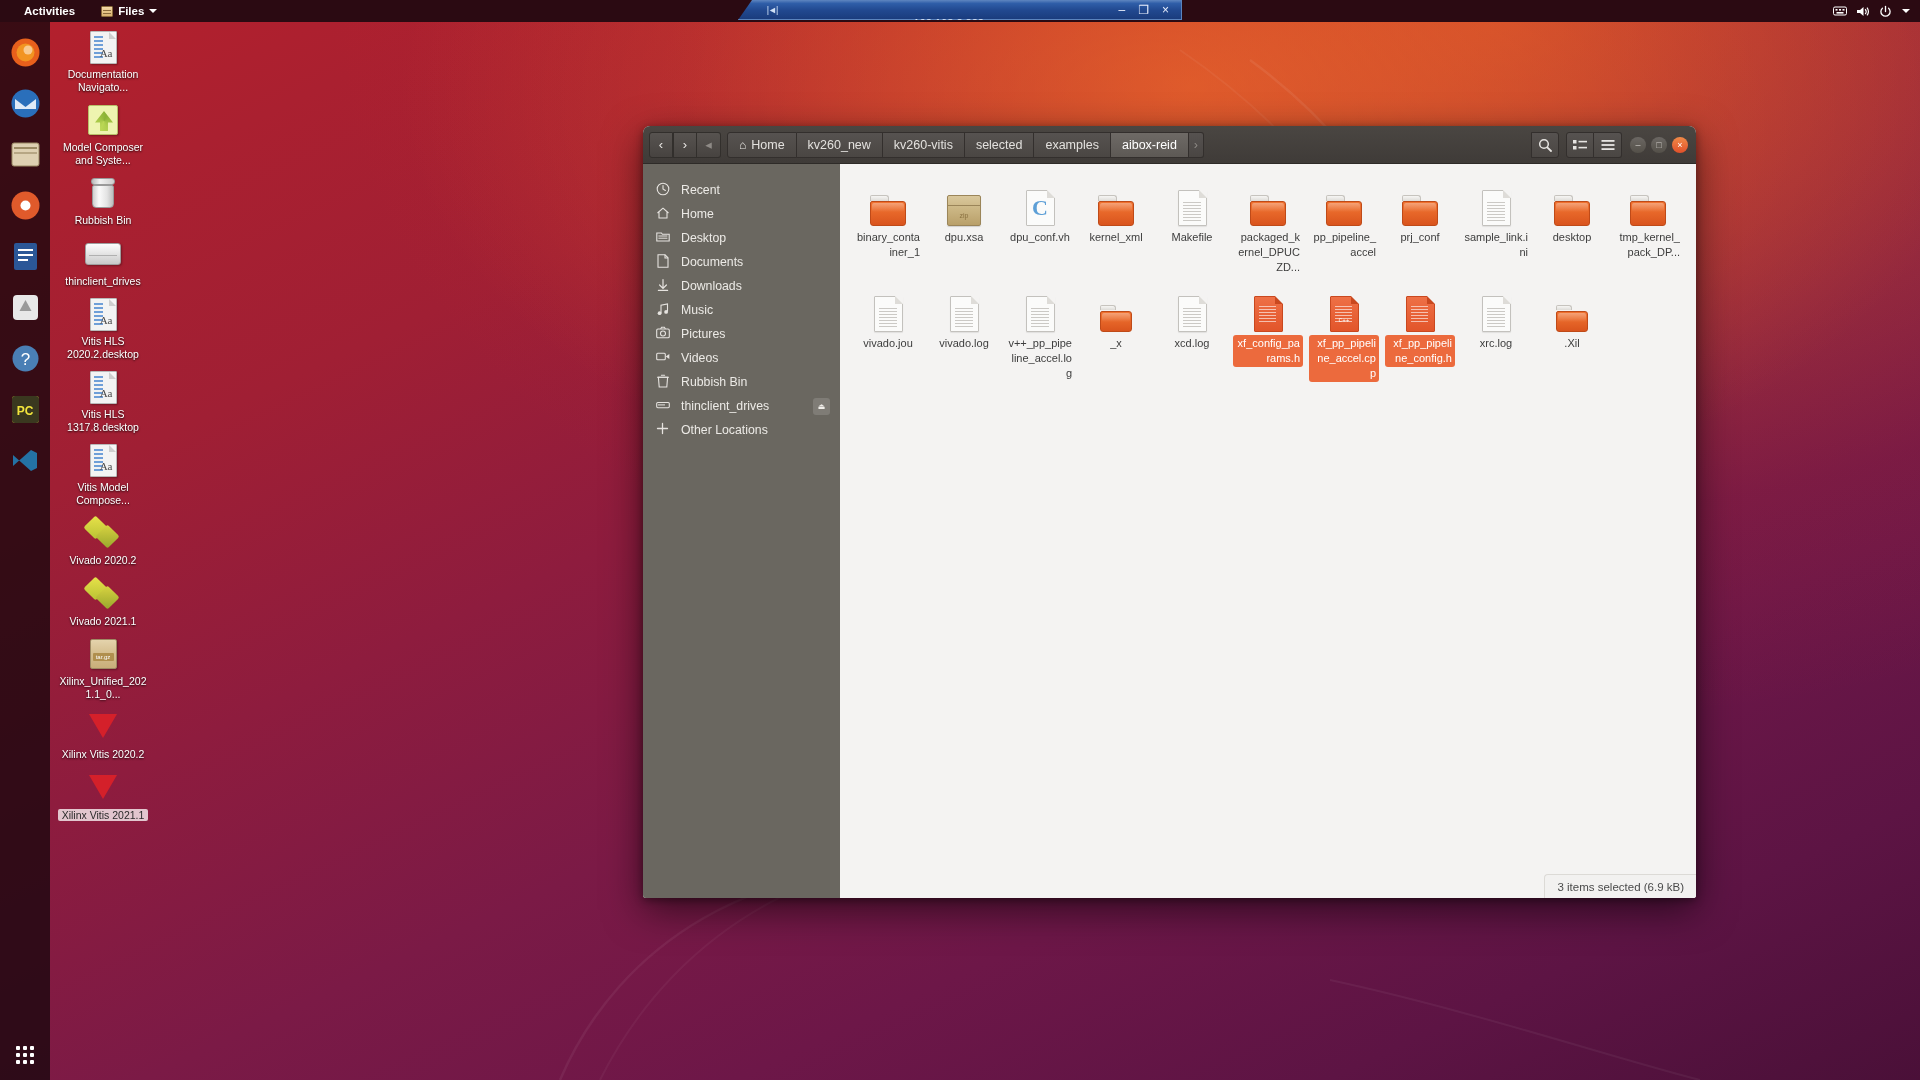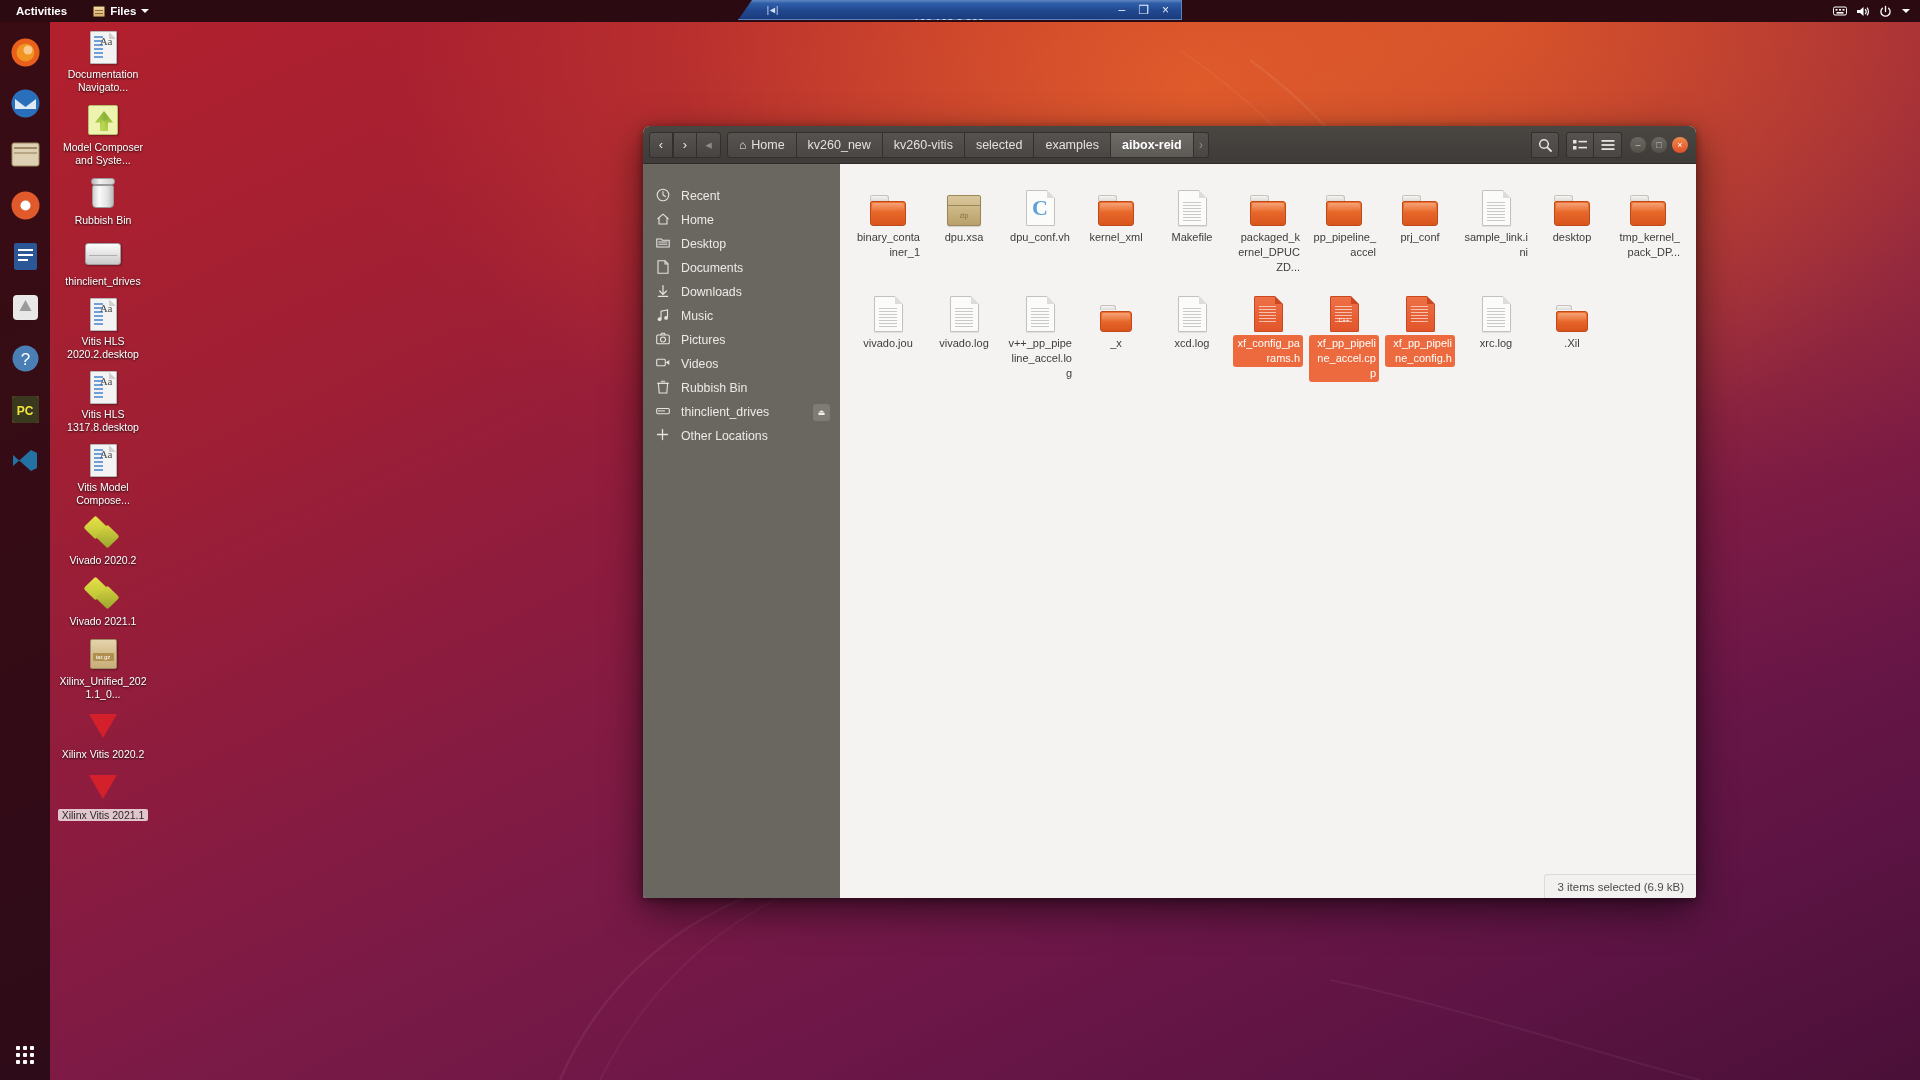--- a/index.html
+++ b/index.html
@@ -22,21 +22,21 @@
   #wallpaper-arcs{ position:absolute; inset:0; }
 
   
   #top-panel{
     position:absolute; top:0; left:0; right:0; height:22px;
     background:#2b0a12;
     display:flex; align-items:center;
     color:#ffffff; font-size:11.5px; font-weight:bold;
     z-index:60;
   }
-  #top-panel .tp-left{ display:flex; align-items:center; gap:14px; padding-left:10px;text-align:right;}
+  #top-panel .tp-left{ display:flex; align-items:center; gap:14px; padding-left:18px;text-align:right;}
   .tp-item{ display:flex; align-items:center; gap:5px; padding:2px 6px; border-radius:3px; }
   .files-ico{
     width:12px;height:11px;border-radius:1px;
     background:linear-gradient(180deg,#f3d9a9 0%,#e8c98e 40%,#d9b271 100%);
     border:1px solid #8a6a3a; position:relative;
   }
   .files-ico:after{content:"";position:absolute;left:1px;right:1px;top:3px;height:1px;background:#8a6a3a;box-shadow:0 3px 0 #8a6a3a;}
   .caret-d{ width:0;height:0;border-left:4px solid transparent;border-right:4px solid transparent;border-top:4px solid #fff; }
   #top-panel .tp-right{ margin-left:auto; display:flex; align-items:center; gap:9px; padding-right:10px; }
   .tp-ic{ width:14px;height:13px; position:relative; }
@@ -75,21 +75,21 @@
     color:#ffffff; font-size:10.5px; line-height:12.5px;
     text-shadow:0 1px 2px rgba(0,0,0,.85);
     word-wrap:break-word; margin-top:2px;
   }
   .dicon.selected .lbl{ background:rgba(255,255,255,0.75); color:#2a2a2a; text-shadow:none; border-radius:2px; }
 
   
   .ic-doc{ width:27px;height:33px; background:#f3f3f3; border:1px solid #b9b9b9; border-radius:1px; position:relative;
            box-shadow:1px 1px 2px rgba(0,0,0,.3);}
   .ic-doc:before{content:"";position:absolute;right:0;top:0;border-width:0 7px 7px 0;border-style:solid;border-color:#cfcfcf #f7f7f7;}
-  .ic-doc .aa{position:absolute;right:3px;bottom:16px;font-size:11px;color:#4a4a4a;font-family:"Liberation Serif",serif;}
+  .ic-doc .aa{position:absolute;right:3px;bottom:4px;font-size:11px;color:#4a4a4a;font-family:"Liberation Serif",serif;}
   .ic-doc .bars{position:absolute;left:3px;top:4px;width:9px;height:24px;
     background:repeating-linear-gradient(180deg,#6f9fd8 0 2px,transparent 2px 4px);}
   
   .ic-green{ width:30px;height:30px;background:#eef4b0;border:1px solid #b9c069;border-radius:2px;position:relative;
              box-shadow:1px 1px 2px rgba(0,0,0,.3);}
   .ic-green:after{content:"";position:absolute;left:6px;top:5px;width:18px;height:20px;
     background:conic-gradient(from 20deg,#7faa28,#b5d44a,#7faa28);
     clip-path:polygon(50% 0,100% 58%,72% 58%,72% 100%,28% 100%,28% 58%,0 58%); opacity:.9;}
   
   .ic-bin{ width:24px;height:30px;position:relative; }
@@ -140,21 +140,21 @@
   .nav-btn.last{ border-radius:0 3px 3px 0; border-left:none; color:#8e8a86; }
 
   #breadcrumb{ display:flex; align-items:center; margin-left:6px; }
   .crumb{
     height:26px; display:flex; align-items:center; gap:5px; padding:0 11px;
     background:linear-gradient(180deg,#565250,#4a4643);
     border:1px solid #332f2d; border-left:none;
     color:#e3e1de; font-size:12.5px; cursor:pointer; white-space:nowrap;
   }
   .crumb:first-child{ border-left:1px solid #332f2d; border-radius:3px 0 0 3px; }
-  .crumb.active{ background:linear-gradient(180deg,#6e6a66,#5d5955); color:#ffffff; font-weight:bold; }
+  .crumb.active{ background:linear-gradient(180deg,#6e6a66,#5d5955); color:#ffffff; font-weight:normal; }
   .crumb.arrow{ padding:0 5px; color:#8e8a86; border-radius:0 3px 3px 0; }
   .home-glyph{ font-size:12px; }
 
   #hb-right{ margin-left:auto; display:flex; align-items:center; gap:0; }
   .hb-btn{
     width:28px;height:26px;display:flex;align-items:center;justify-content:center;
     background:linear-gradient(180deg,#565250,#4a4643); border:1px solid #332f2d; border-left:none;
     color:#e6e4e1; cursor:pointer;
   }
   .hb-btn.g-first{ border-left:1px solid #332f2d; border-radius:3px 0 0 3px; }
@@ -162,21 +162,21 @@
   .hb-sep{ width:7px; }
   .wbtns{ display:flex; gap:5px; margin-left:8px; margin-right:2px; }
   .wbtn{ width:16px;height:16px;border-radius:50%;display:flex;align-items:center;justify-content:center;
     font-size:9px; color:#3c3a38; cursor:pointer; }
   .wbtn.min{ background:linear-gradient(180deg,#6b6763,#545049); color:#cfcbc7;}
   .wbtn.max{ background:linear-gradient(180deg,#6b6763,#545049); color:#cfcbc7;}
   .wbtn.close{ background:linear-gradient(180deg,#f08a48,#e0502a); color:#fff; }
 
   #window-body{ display:flex; height:734px; }
   #sidebar{
-    width:197px; background:#6a6760; padding-top:20px; flex-shrink:0;
+    width:197px; background:#6a6760; padding-top:14px; flex-shrink:0;
     display:flex; flex-direction:column;
   }
   .side-item{
     height:24px; display:flex; align-items:center; gap:11px; padding:0 10px 0 12px;
     color:#eceae6; font-size:12.3px; cursor:pointer; position:relative;
   }
   .side-ic{ width:15px; text-align:center; font-size:12px; color:#e6e3df; flex-shrink:0; }
   .eject{ margin-left:auto; width:17px;height:17px;border-radius:3px;background:rgba(255,255,255,.14);
           display:flex;align-items:center;justify-content:center;font-size:8px;color:#f0eeea;}
 

